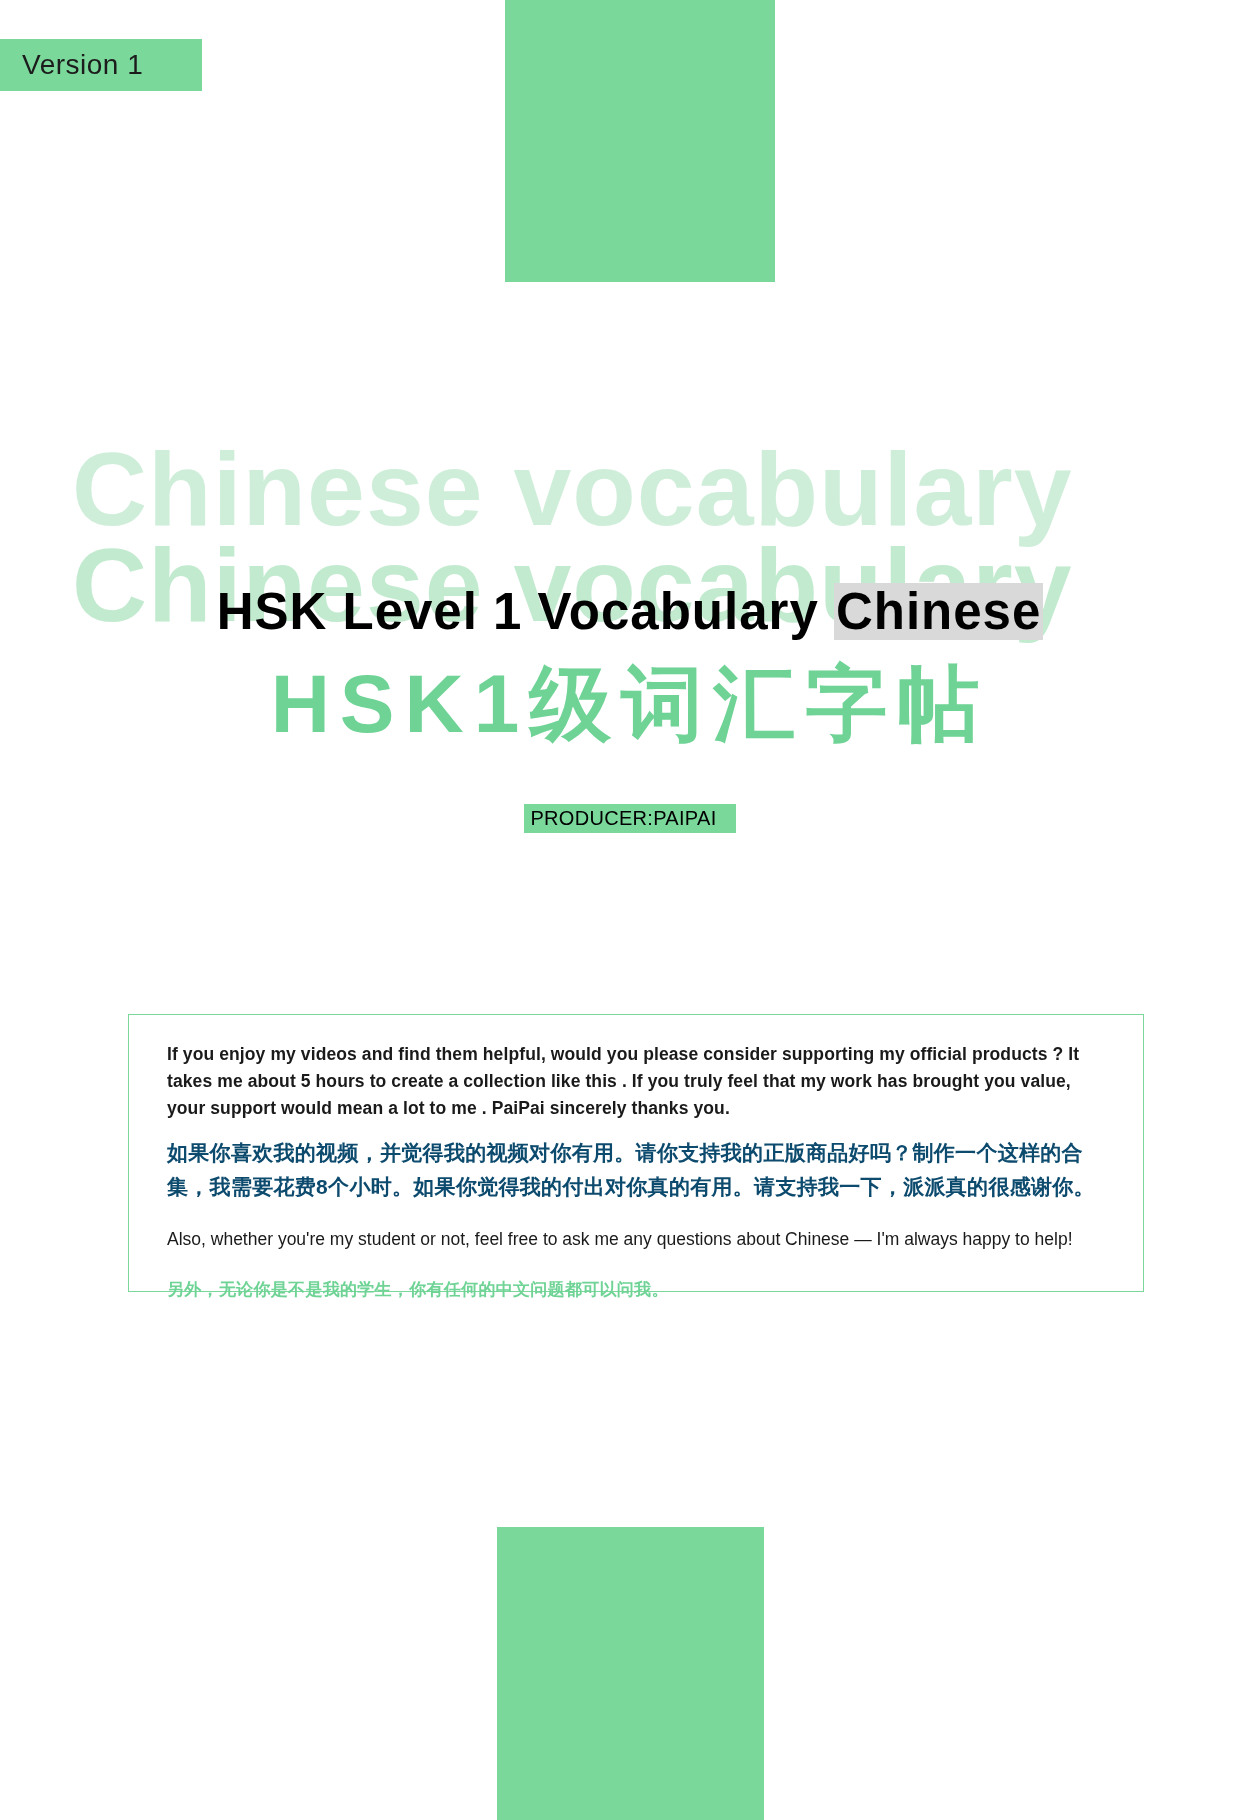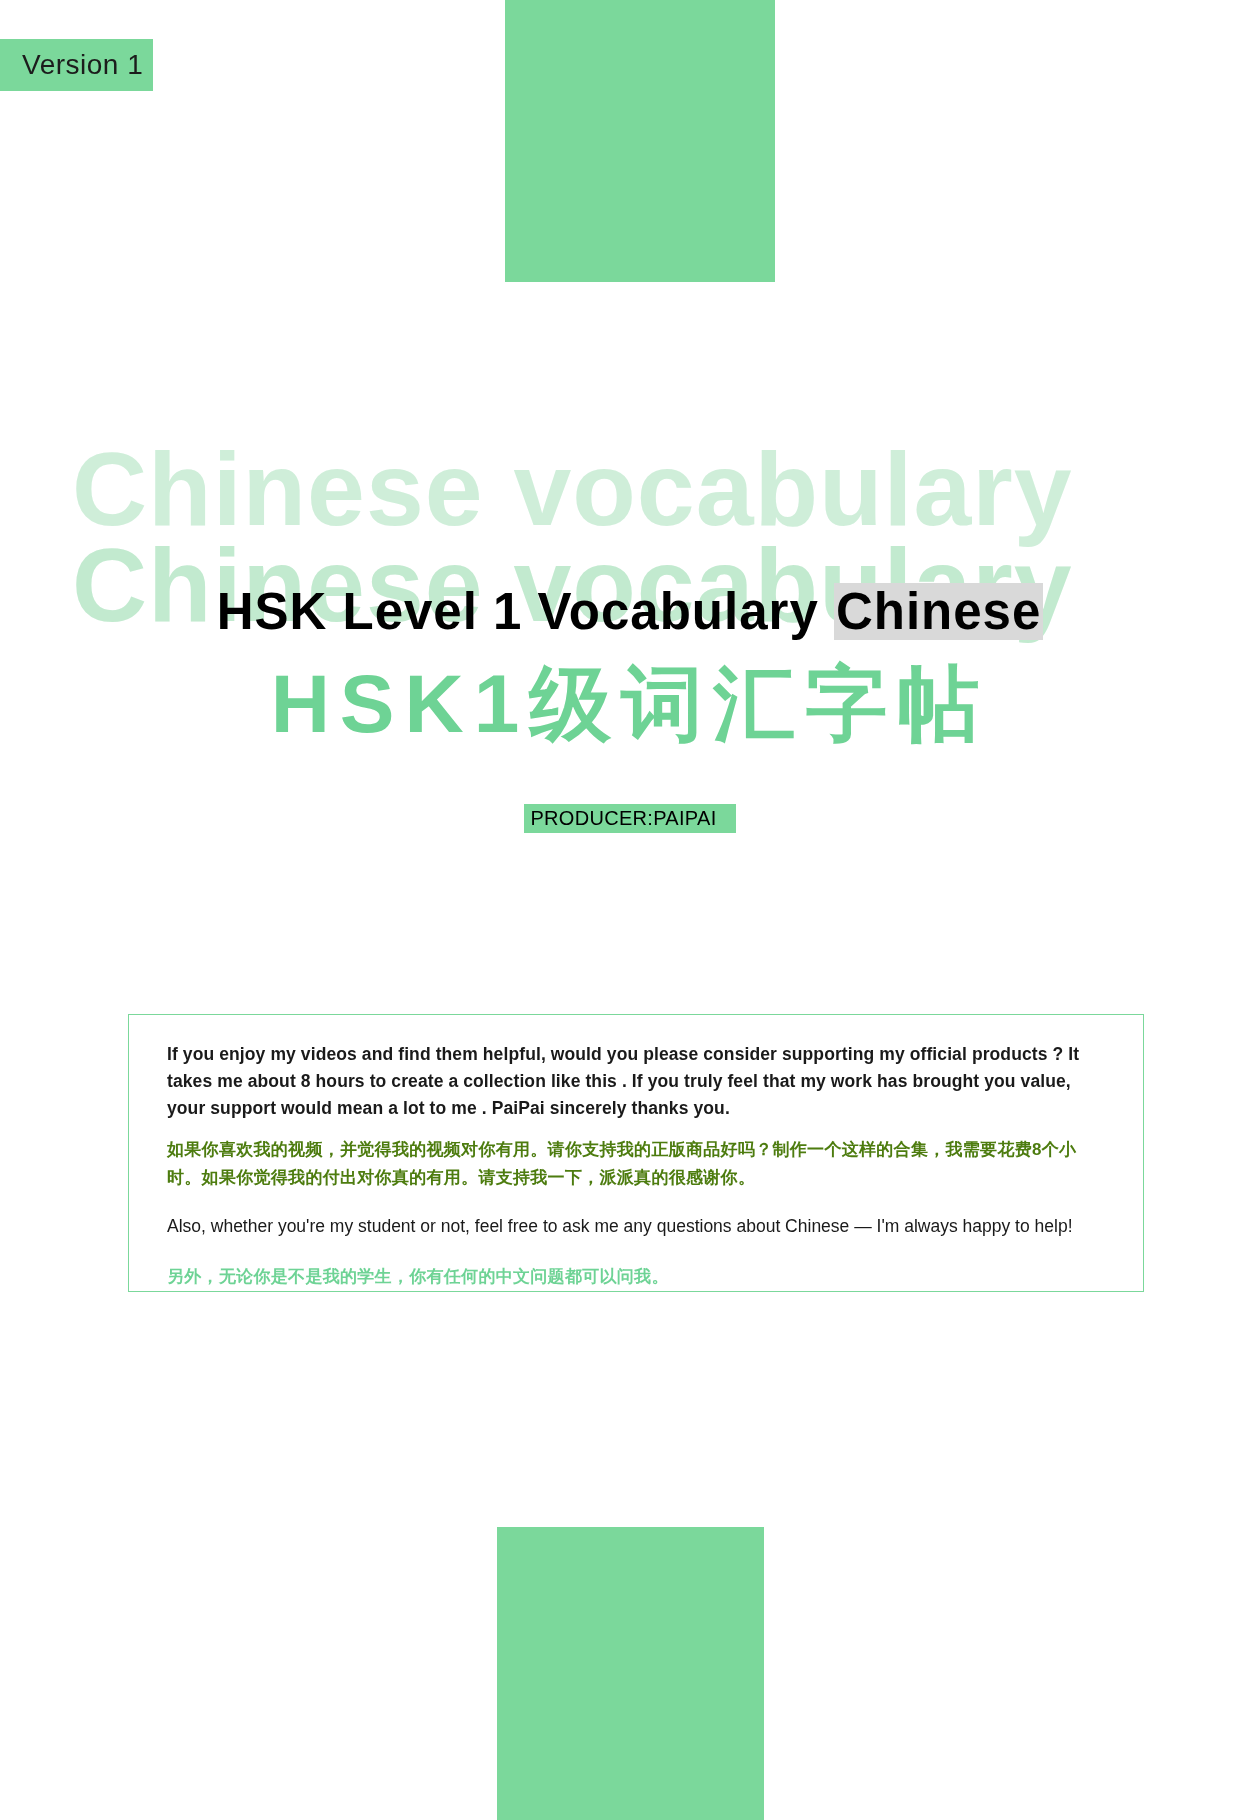--- a/index.html
+++ b/index.html
@@ -32,21 +32,21 @@
     width: 267px;
     height: 293px;
     background: #7bd89b;
   }
 
   
   .version-badge {
     position: absolute;
     left: 0px;
     top: 39px;
-    width: 153px;
+    width: 202px;
     height: 52px;
     background: #7bd89b;
     color: #1c1c1c;
     font-size: 28px;
     letter-spacing: 0.5px;
     display: flex;
     align-items: center;
     padding-left: 22px;
     box-sizing: border-box;
   }
@@ -130,23 +130,23 @@
   }
   .note-en {
     font-size: 17.5px;
     font-weight: bold;
     color: #1a1a1a;
     line-height: 1.55;
     letter-spacing: 0.1px;
   }
   .note-cn {
     margin-top: 14px;
-    font-size: 17px;
+    font-size: 21px;
     font-weight: bold;
-    color: #4d7c0f;
+    color: #0c4a6e;
     line-height: 1.6;
     letter-spacing: 0.3px;
   }
   .note-en2 {
     margin-top: 22px;
     font-size: 17.5px;
     font-weight: normal;
     color: #1a1a1a;
     line-height: 1.55;
   }
@@ -180,19 +180,19 @@
     <span>HSK  Level 1 Vocabulary </span><span class="hl">Chinese</span>
   </div>
 
   <div class="title-cn">HSK1级词汇字帖</div>
 
   <div class="producer">
     <span>PRODUCER:PAIPAI</span>
   </div>
 
   <div class="note-box">
-    <div class="note-en">If you enjoy my videos and find them helpful, would you please consider supporting my official products ? It takes me about 8 hours to create a collection like this . If you truly feel that my work has brought you value, your support would mean a lot to me . PaiPai sincerely thanks you.</div>
+    <div class="note-en">If you enjoy my videos and find them helpful, would you please consider supporting my official products ? It takes me about 5 hours to create a collection like this . If you truly feel that my work has brought you value, your support would mean a lot to me . PaiPai sincerely thanks you.</div>
     <div class="note-cn">如果你喜欢我的视频，并觉得我的视频对你有用。请你支持我的正版商品好吗？制作一个这样的合集，我需要花费8个小时。如果你觉得我的付出对你真的有用。请支持我一下，派派真的很感谢你。</div>
     <div class="note-en2">Also, whether you're my student or not, feel free to ask me any questions about Chinese — I'm always happy to help!</div>
     <div class="note-cn2">另外，无论你是不是我的学生，你有任何的中文问题都可以问我。</div>
   </div>
 
 </div>
 
 </body></html>

